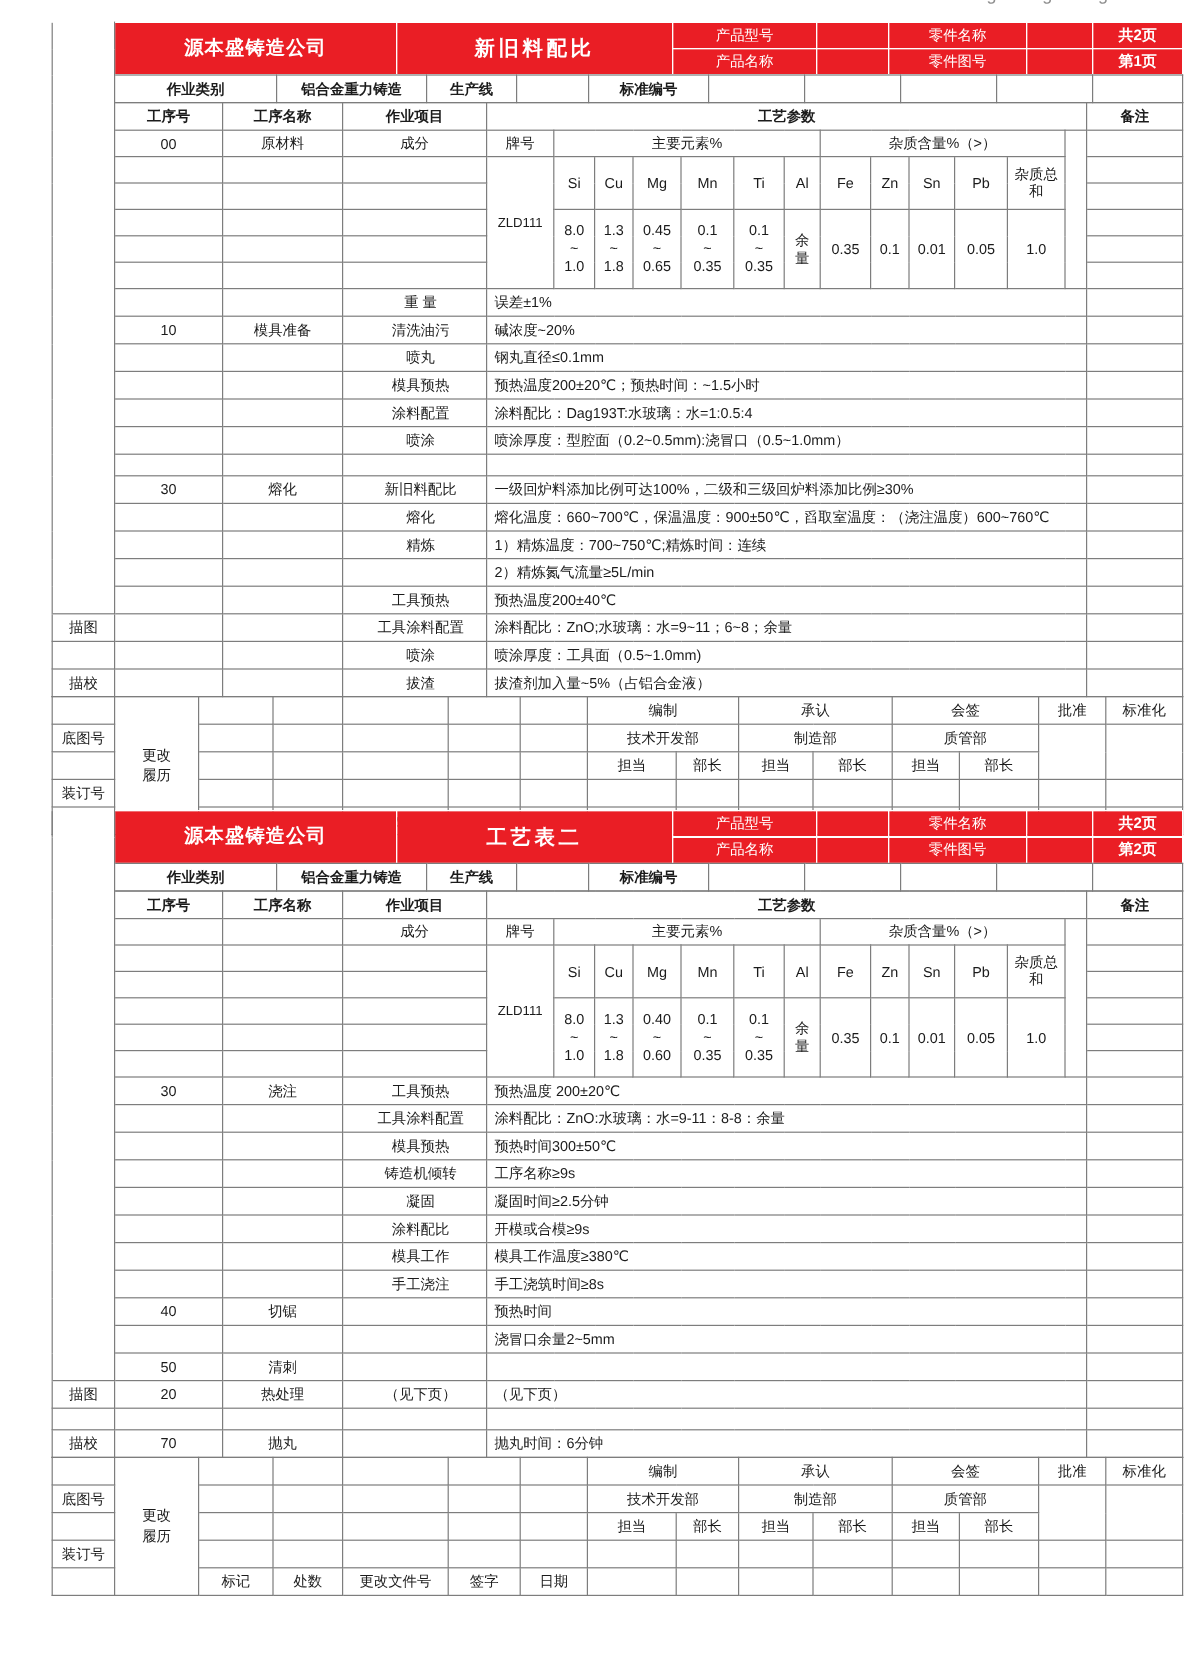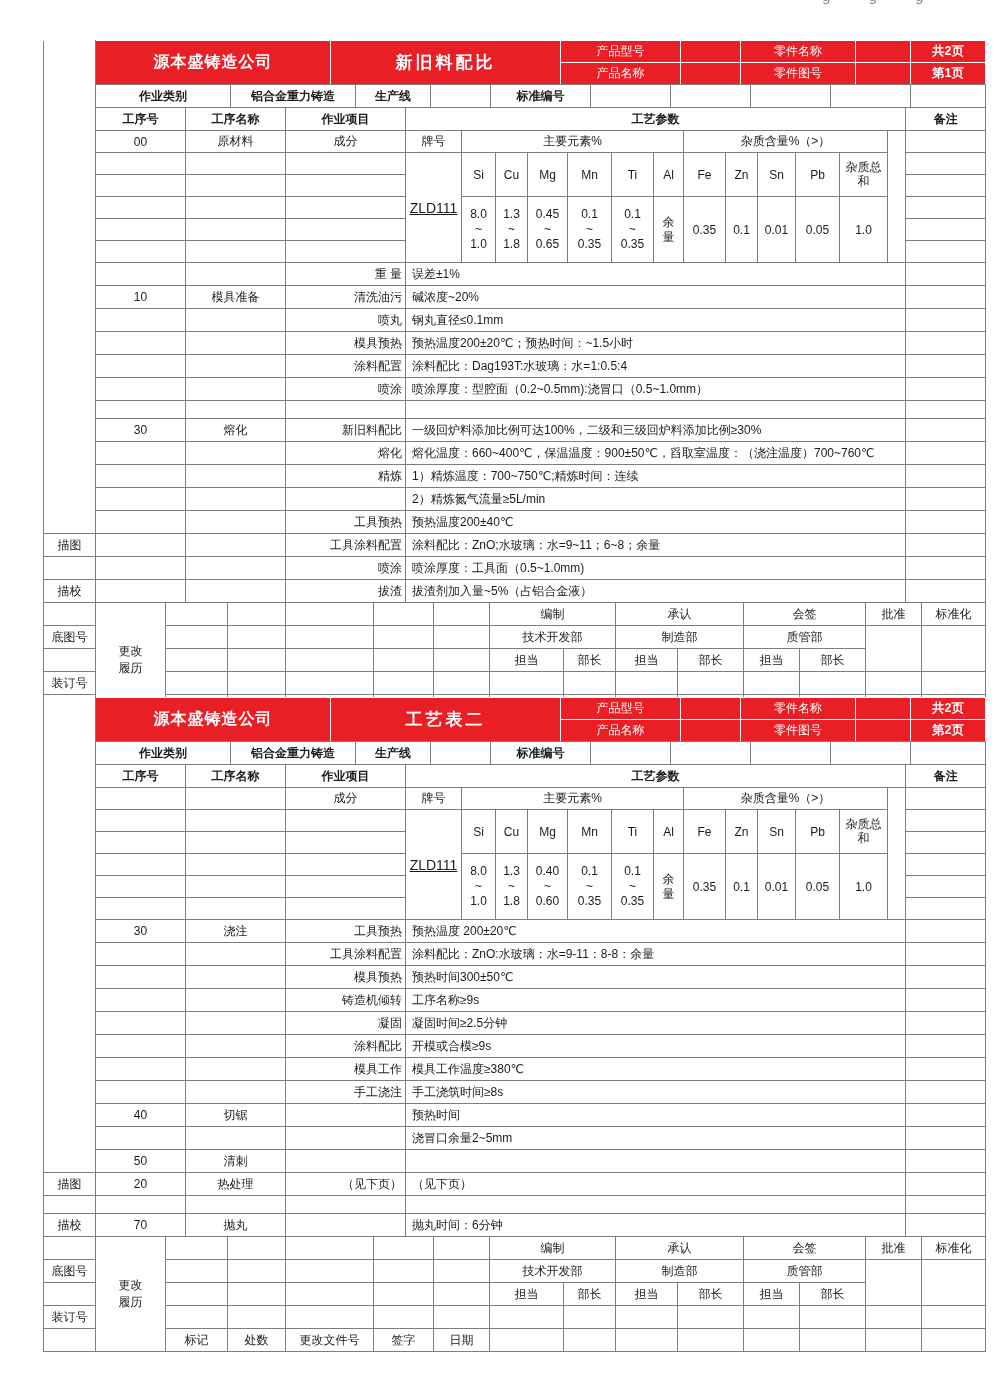--- a/index.html
+++ b/index.html
@@ -1,42 +1,42 @@
 <!DOCTYPE html>
 <html><head>
 <meta charset="utf-8">
 <style>
   html,body{margin:0;padding:0;background:#fff;}
   .page{position:relative;width:1000px;height:1385px;background:#fff;overflow:hidden;
         font-family:"Liberation Sans","DejaVu Sans",sans-serif;color:#1b1b1b;}
   .top-frag{position:absolute;left:822px;top:-13px;color:#8f8f8f;font-size:15px;word-spacing:34px;}
-  .sheet{position:absolute;left:43px;width:942px;margin-top:22px;}
+  .sheet{position:absolute;left:43px;width:942px;}
   #sheet1{top:18px;} #sheet2{top:675px;}
   table{border-collapse:collapse;table-layout:fixed;width:942px;margin-top:-1px;}
   table:first-child{margin-top:0;}
   td,th{border:1px solid #7d7d7d;padding:0 3px;font-size:12px;font-weight:normal;
         text-align:center;overflow:hidden;white-space:nowrap;height:22px;}
   tr.h21 td, tr.h21 th{height:21px;}
   tr.h17 td{height:17px;}
   .b{font-weight:bold;}
   .param{text-align:left;padding-left:6px;}
-  .item{text-align:right;padding-left:13px;}
+  .item{text-align:center;padding-left:13px;}
   
   .red{background:#ea1e25;border:1px solid #fff;color:#fff;height:21px;}
   .company{font-size:16px;font-weight:bold;letter-spacing:1px;}
   .rtitle{font-size:17px;font-weight:bold;letter-spacing:3px;}
   .rfield{font-size:12px;}
   .rpage{font-size:12.5px;font-weight:bold;}
   
   .gutter{border-top:none;border-bottom:none;background:#fff;}
   .gutter-lab{font-size:12px;}
   
   .val{white-space:pre-line;line-height:1.25;}
   .sum{white-space:normal;line-height:1.15;}
-  .brand{font-size:14px;text-decoration:underline;}
+  .brand{font-size:11px;}
   .chg{white-space:pre-line;line-height:1.4;}
 </style>
 </head>
 <body>
 
 <div class="page">
 <div class="top-frag">g g g</div>
 
 <section class="sheet" id="sheet1">
 
@@ -262,21 +262,21 @@
             <td>30</td>
             <td>熔化</td>
             <td class="item">新旧料配比</td>
             <td class="param" colspan="13">一级回炉料添加比例可达100%，二级和三级回炉料添加比例≥30%</td>
             <td></td>
           </tr>
     <tr>
             <td></td>
             <td></td>
             <td class="item">熔化</td>
-            <td class="param" colspan="13">熔化温度：660~400℃，保温温度：900±50℃，舀取室温度：（浇注温度）700~760℃</td>
+            <td class="param" colspan="13">熔化温度：660~700℃，保温温度：900±50℃，舀取室温度：（浇注温度）600~760℃</td>
             <td></td>
           </tr>
     <tr>
             <td></td>
             <td></td>
             <td class="item">精炼</td>
             <td class="param" colspan="13">1）精炼温度：700~750℃;精炼时间：连续</td>
             <td></td>
           </tr>
     <tr>

